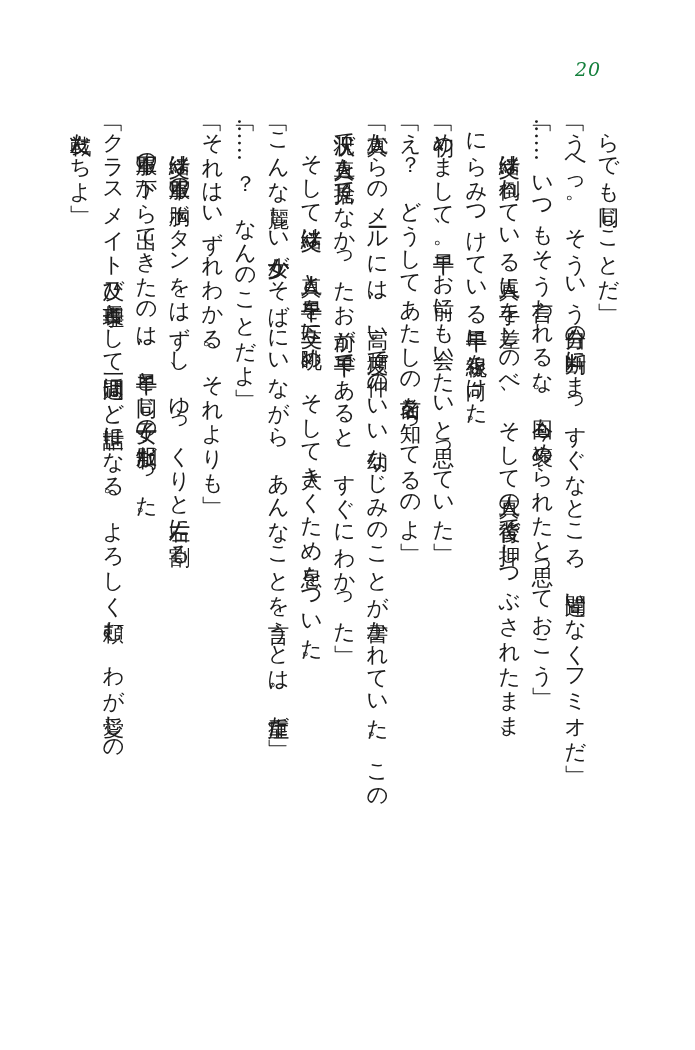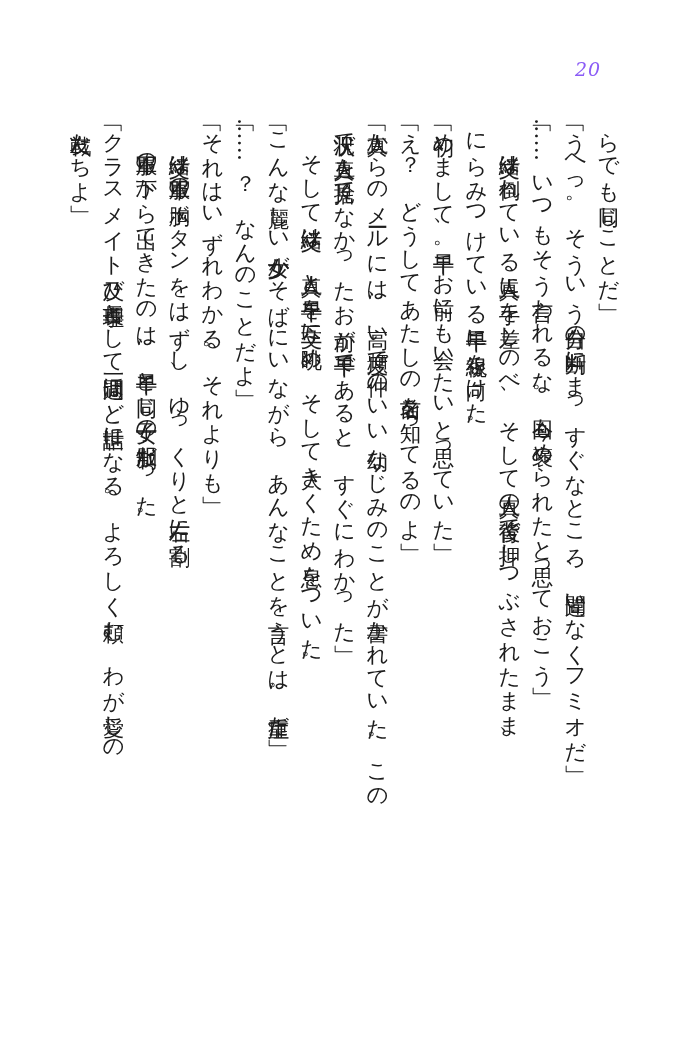--- a/index.html
+++ b/index.html
@@ -19,21 +19,21 @@
     inset: 0;
     background: #ffffff;
   }
   .page-number {
     position: absolute;
     left: 575px;
     top: 58px;
     font-family: "DejaVu Serif", serif;
     font-style: italic;
     font-size: 19px;
-    color: #8b5cf6;
+    color: #15803d;
     letter-spacing: 1px;
   }
   .text-block {
     position: absolute;
     inset: 0;
   }
   .col {
     position: absolute;
     top: 118px;
     width: 33px;

